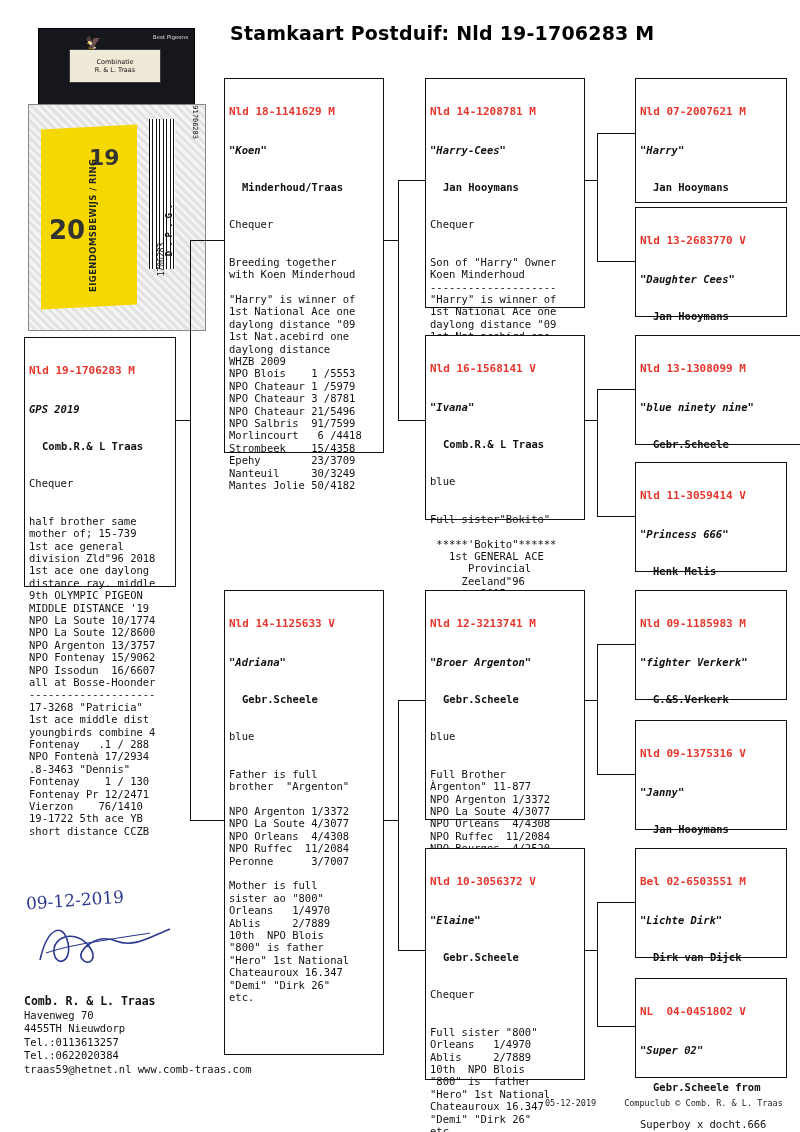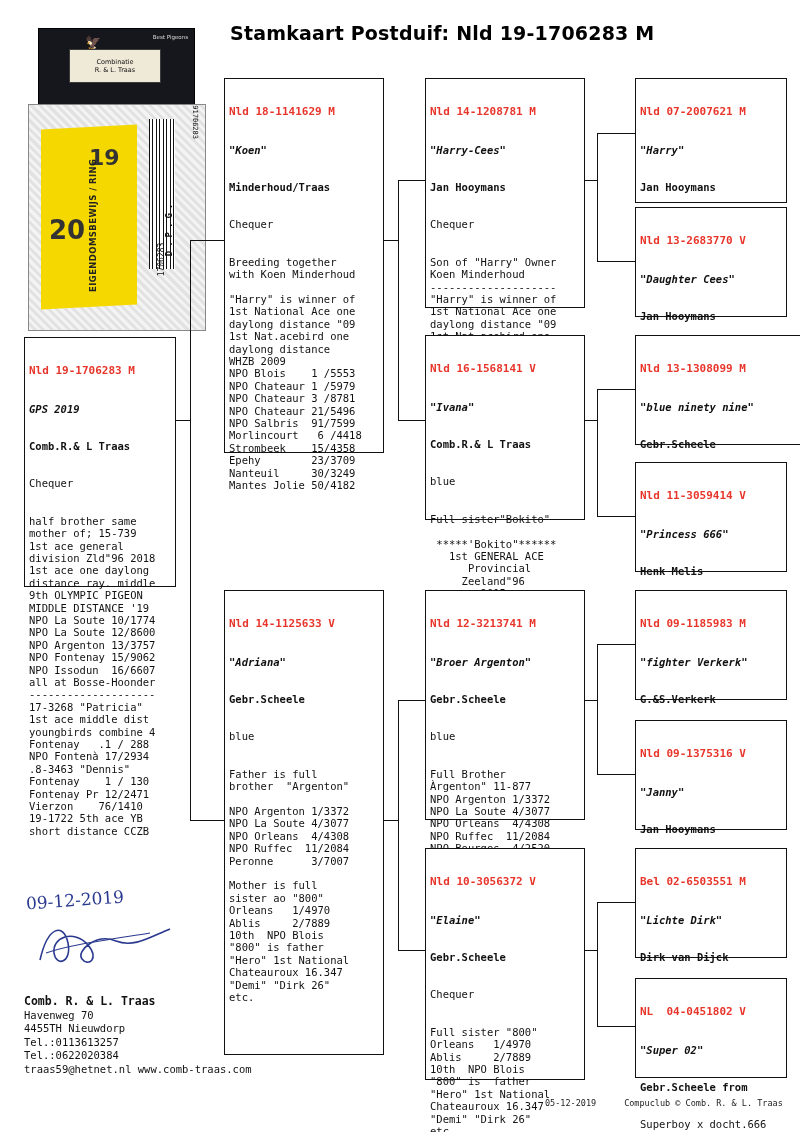--- a/index.html
+++ b/index.html
@@ -30,21 +30,21 @@
     box-sizing:border-box;
     white-space:pre-wrap;
   }
   .box .id{
     color:#e8352b;font-weight:bold;font-size:11px;
     display:block;margin-bottom:1px;
   }
   .box .nm{
     font-style:italic;font-weight:bold;display:block;
   }
-  .box .bd{display:block;font-weight:bold;}
+  .box .bd{display:block;font-weight:bold;margin-left:13px;}
   .box .tx{display:block;}
   
   .ln{position:absolute;background:#111;}
   .h{height:1px;}
   .v{width:1px;}
   
   #photo{
     position:absolute;left:38px;top:28px;width:155px;height:75px;
     background:#15171c;border:1px solid #000;
   }

